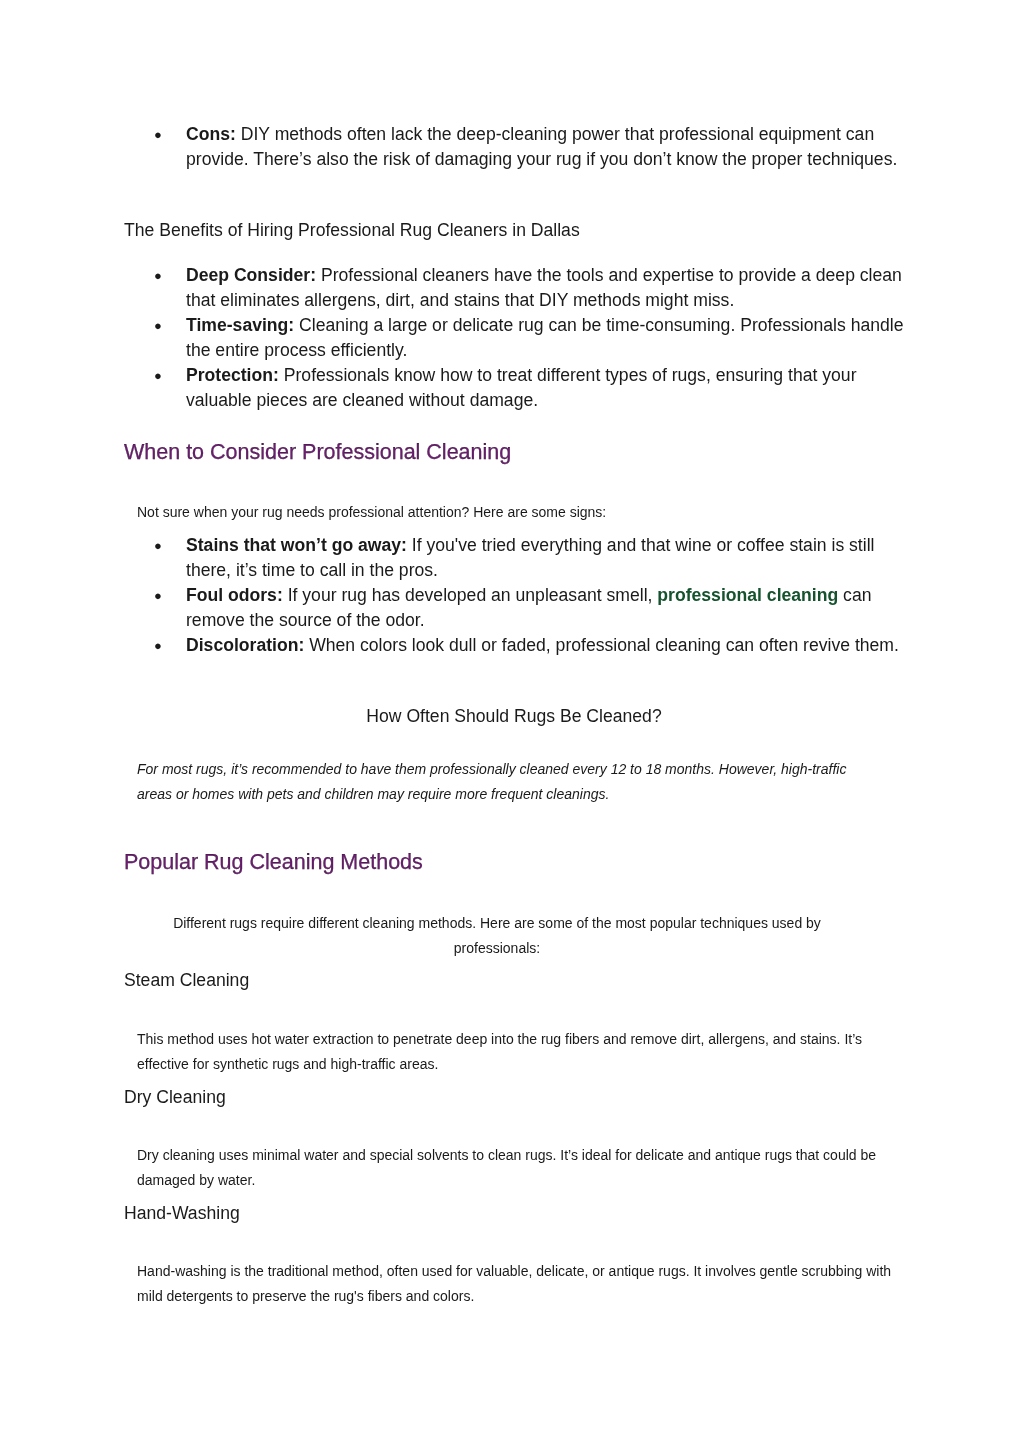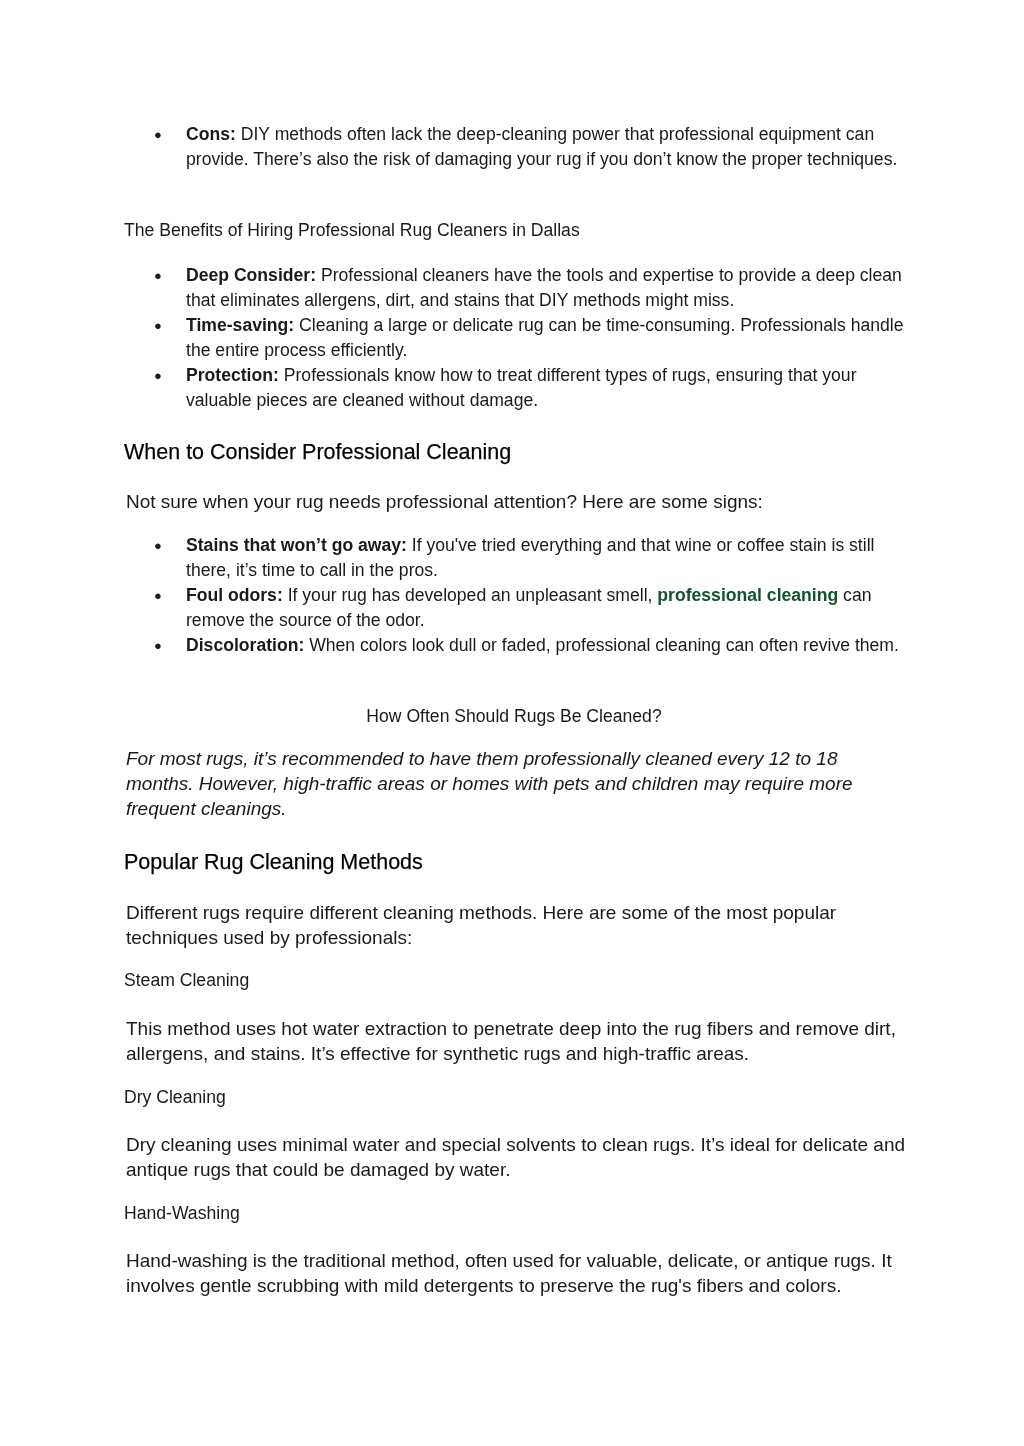--- a/index.html
+++ b/index.html
@@ -2,23 +2,23 @@
 <html><head>
 <meta charset="utf-8">
 <style>
   html, body { margin: 0; padding: 0; background: #ffffff; }
   body {
     width: 1024px; height: 1446px; position: relative; overflow: hidden;
     font-family: "Liberation Sans", sans-serif; color: #1a1a1a;
   }
   .page { position: absolute; left: 124px; top: 0; width: 780px; }
   .abs { position: absolute; left: 0; width: 780px; }
-  .p { font-size: 19px; line-height: 25px; margin: 2px; }
+  .p { font-size: 14px; line-height: 25px; margin: 13px; }
   .h3 { font-size: 17.6px; font-weight: normal; line-height: 25px; margin: 0; }
-  .h2 { font-size: 21.5px; font-weight: normal; line-height: 28px; margin: 0; color: #000000; -webkit-text-stroke: 0.25px #111; }
+  .h2 { font-size: 21.5px; font-weight: normal; line-height: 28px; margin: 0; color: #701a75; -webkit-text-stroke: 0.25px #111; }
   ul.bl { list-style: none; margin: 0; padding: 0; }
   ul.bl li { position: relative; padding-left: 62px; font-size: 17.6px; line-height: 25px; }
   ul.bl li .bullet { position: absolute; left: 30px; top: 0; font-size: 13px; line-height: 25px; }
   b { font-weight: bold; }
   a.link { color: #14532d; font-weight: bold; text-decoration: none; }
 </style>
 </head>
 <body>
 
 <div class="page">
@@ -63,21 +63,21 @@
     <li>
       <span class="bullet">●</span>
       <b>Discoloration:</b><span> When colors look dull or faded, professional cleaning can often revive them.</span>
     </li>
   </ul>
 
   <p class="h3 abs" style="top:704px;text-align:center;">How Often Should Rugs Be Cleaned?</p>
   <p class="p abs" style="top:744px; width:740px;font-style:italic;">For most rugs, it’s recommended to have them professionally cleaned every 12 to 18 months. However, high-traffic areas or homes with pets and children may require more frequent cleanings.</p>
 
   <h2 class="h2 abs" style="top:848px;">Popular Rug Cleaning Methods</h2>
-  <p class="p abs" style="top:898px; width:720px;">Different rugs require different cleaning methods. Here are some of the most popular techniques used by professionals:</p>
+  <p class="p abs" style="top:898px; width:720px;text-align:center;">Different rugs require different cleaning methods. Here are some of the most popular techniques used by professionals:</p>
 
   <p class="h3 abs" style="top:968px;">Steam Cleaning</p>
   <p class="p abs" style="top:1014px;">This method uses hot water extraction to penetrate deep into the rug fibers and remove dirt, allergens, and stains. It’s effective for synthetic rugs and high-traffic areas.</p>
 
   <p class="h3 abs" style="top:1085px;">Dry Cleaning</p>
   <p class="p abs" style="top:1130px;">Dry cleaning uses minimal water and special solvents to clean rugs. It’s ideal for delicate and antique rugs that could be damaged by water.</p>
 
   <p class="h3 abs" style="top:1201px;">Hand-Washing</p>
   <p class="p abs" style="top:1246px;">Hand-washing is the traditional method, often used for valuable, delicate, or antique rugs. It involves gentle scrubbing with mild detergents to preserve the rug's fibers and colors.</p>
 

